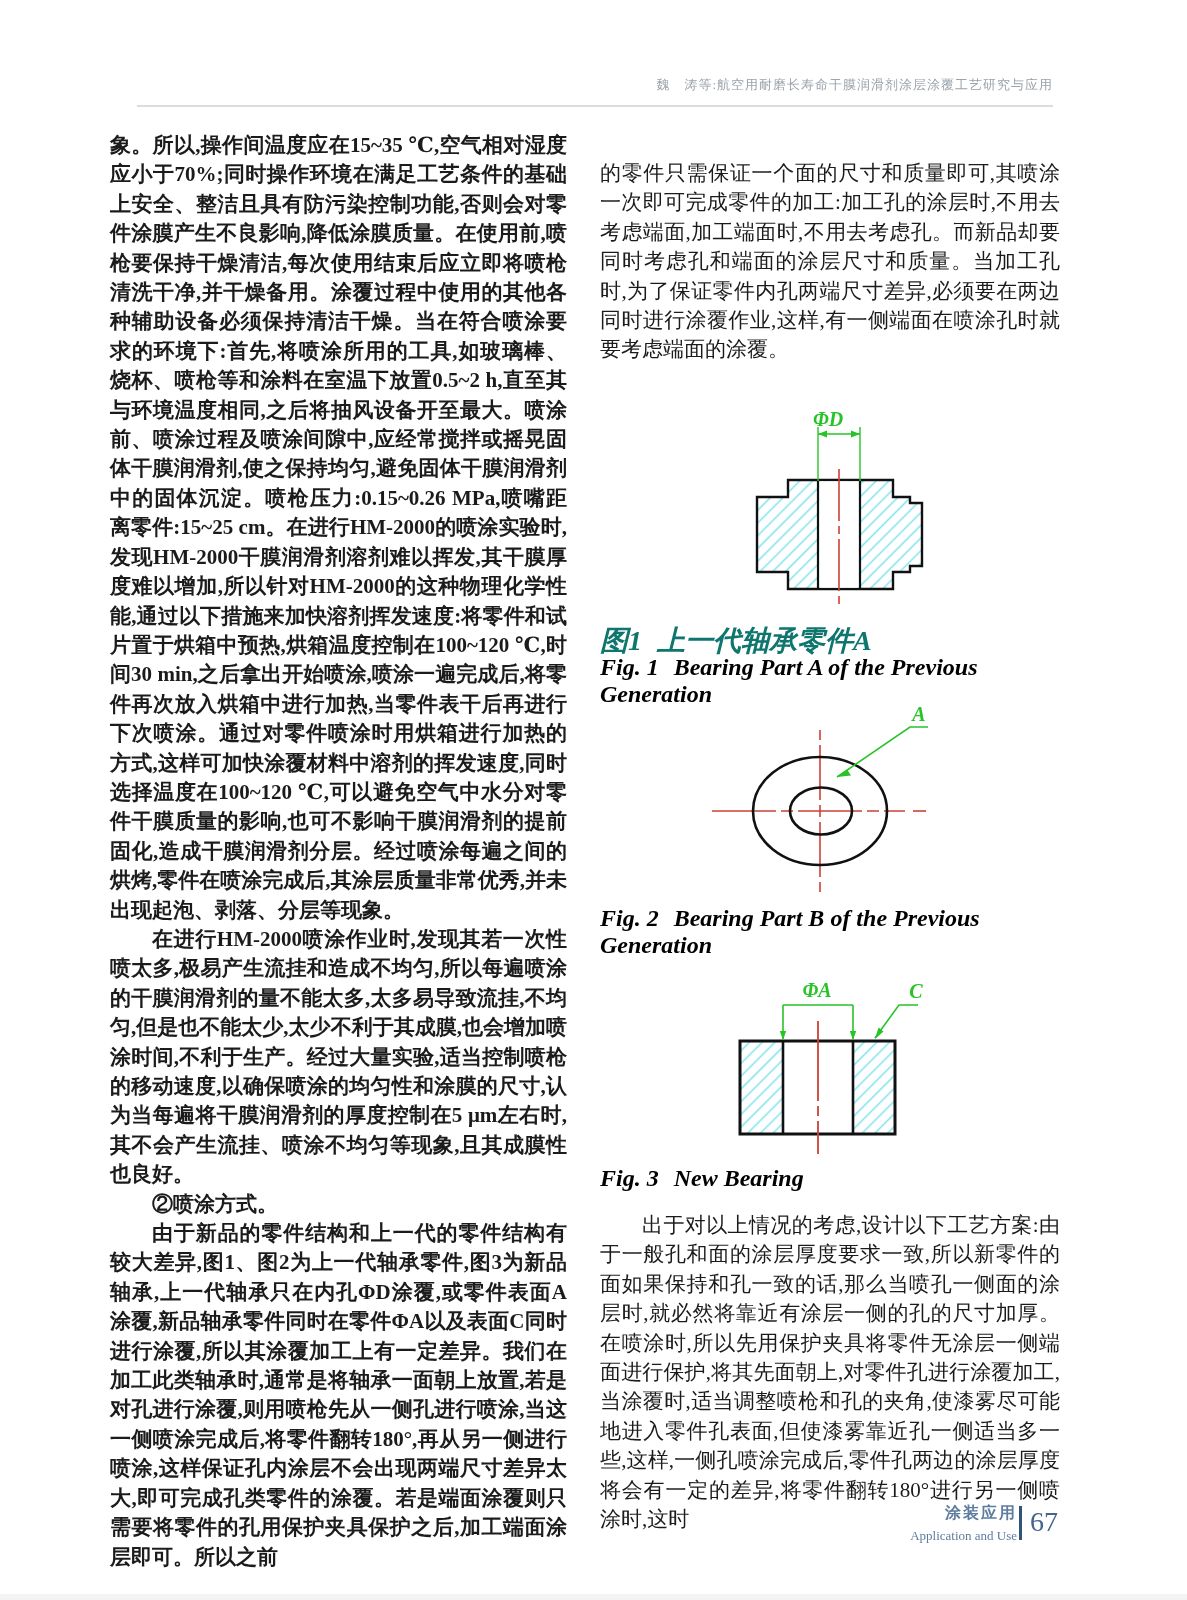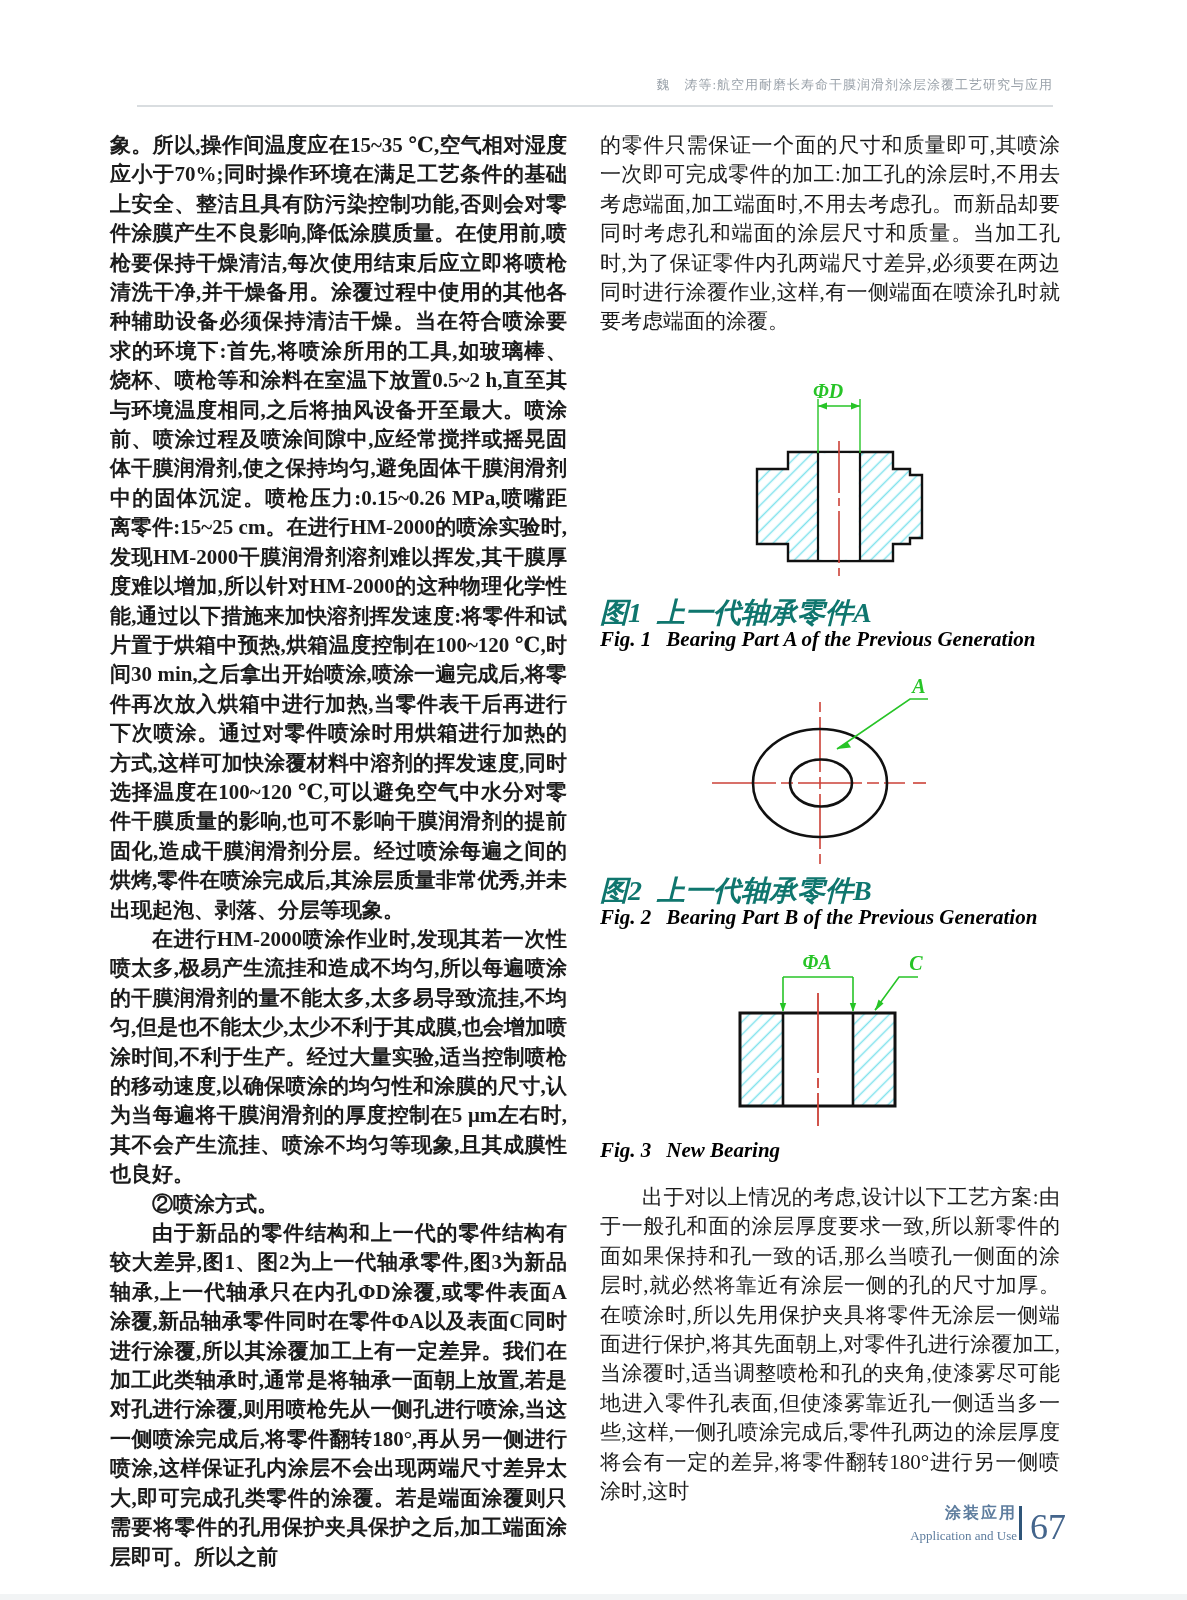--- a/index.html
+++ b/index.html
@@ -16,47 +16,47 @@
     position:absolute; left:137px; top:105px; width:916px; height:2px; background:#d9dde0;
   }
   
   .col {
     position:absolute; top:131px; font-size:21px; line-height:29.4px;
     text-align:justify; color:#1b1b1b;
   }
   .col p { margin:0; }
   .col p.indent { text-indent:2em; }
   .col-left  { left:110px; width:457px;font-weight:bold; }
-  .col-right { left:600px; width:460px; height:1420px; }
+  .col-right { left:600px; width:460px; height:1420px;margin-top:28px; }
   .rc-top    { position:absolute; top:0; left:0; width:460px; }
   .rc-bottom { position:absolute; top:1052px; left:0; width:460px; }
   
   .fig { position:absolute; left:0; width:460px; text-align:left;font-style:italic; }
   .fig1 { top:248px; } .fig2 { top:526px; } .fig3 { top:810px; }
   .cap-cn { font-weight:bold; font-size:28px; color:#0f766e; line-height:27px; }
-  .cap-en { font-weight:bold; font-size:21px; color:#000; line-height:27px; }
+  .cap-en { font-weight:bold; font-size:24px; color:#000; line-height:27px; }
   .fig-no { margin-right:15px; }
   svg text.dimlbl {
     font-family:"Liberation Serif","DejaVu Serif",serif;
     font-size:20px; font-weight:bold; fill:#27c427;
   }
   
   .footer-cn {
     position:absolute; top:1503px; right:170px; font-size:16px; font-weight:bold;
     color:#5e7d9e; letter-spacing:2px;
     font-family:"Liberation Sans","DejaVu Sans",sans-serif;
   }
   .footer-en {
     position:absolute; top:1528px; right:170px; font-size:13px; color:#5e7d9e;
   }
   .footer-bar {
     position:absolute; top:1506px; left:1019px; width:3px; height:34px; background:#2f5579;
   }
   .footer-page {
-    position:absolute; top:1506px; left:1030px; font-size:36px; color:#44658c;
+    position:absolute; top:1506px; left:1030px; font-size:28px; color:#44658c;
   }
   .bottom-edge { position:absolute; left:0; bottom:0; width:100%; height:6px; background:#f2f4f5; }
 </style>
 </head>
 <body>
 
 <div class="page">
 
   <div class="running-title">魏　涛等:航空用耐磨长寿命干膜润滑剂涂层涂覆工艺研究与应用</div>
   <div class="header-rule"></div>
@@ -110,23 +110,20 @@
         <line x1="313" y1="126" x2="326" y2="126" stroke="#cc4238" stroke-width="1.6"></line>
         <line x1="220" y1="45" x2="220" y2="209" stroke="#cc4238" stroke-width="1.6" stroke-dasharray="10,5,55,5,12,5,55,5"></line>
 
         <ellipse cx="220" cy="126" rx="67" ry="54" fill="none" stroke="#111" stroke-width="2.6"></ellipse>
         <ellipse cx="221" cy="126" rx="31" ry="23.5" fill="none" stroke="#111" stroke-width="2.6"></ellipse>
 
         <polyline points="328,42 310,42 237,92" fill="none" stroke="#27c427" stroke-width="1.6"></polyline>
         <polygon points="237,92 247.5,85 251,90.5" fill="#27c427"></polygon>
         <text class="dimlbl" x="319" y="36" text-anchor="middle">A</text>
       </svg>
-      <div class="cap-cn">
-        <span class="fig-no">图2</span><span>上一代轴承零件B</span>
-      </div>
       <div class="cap-en">
         <span class="fig-no">Fig. 2</span><span>Bearing Part B of the Previous Generation</span>
       </div>
     </div>
 
     <div class="fig fig3">
       <svg width="460" height="188" viewBox="0 0 460 188">
         <defs>
           <pattern id="hatch3" width="9" height="9" patternUnits="userSpaceOnUse" patternTransform="rotate(-45)">
             <line x1="0" y1="4.5" x2="9" y2="4.5" stroke="#7fe2ec" stroke-width="1.5"></line>

